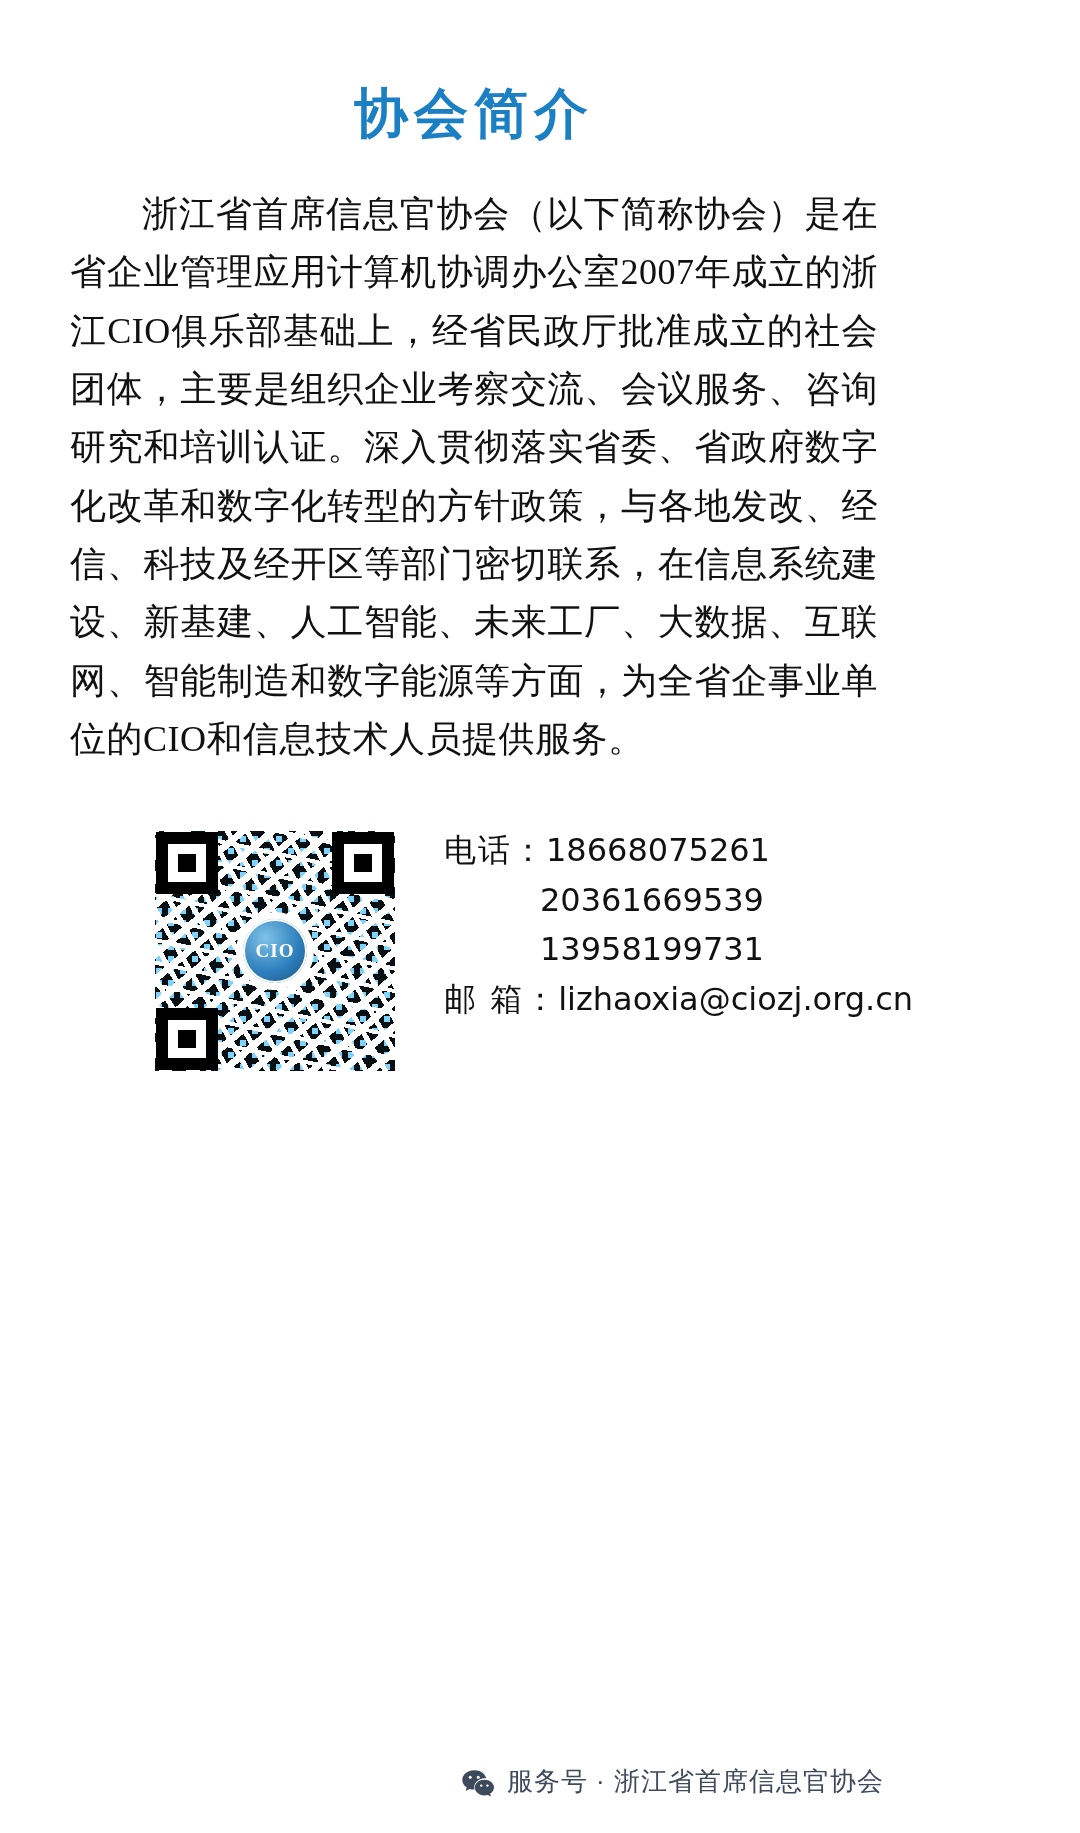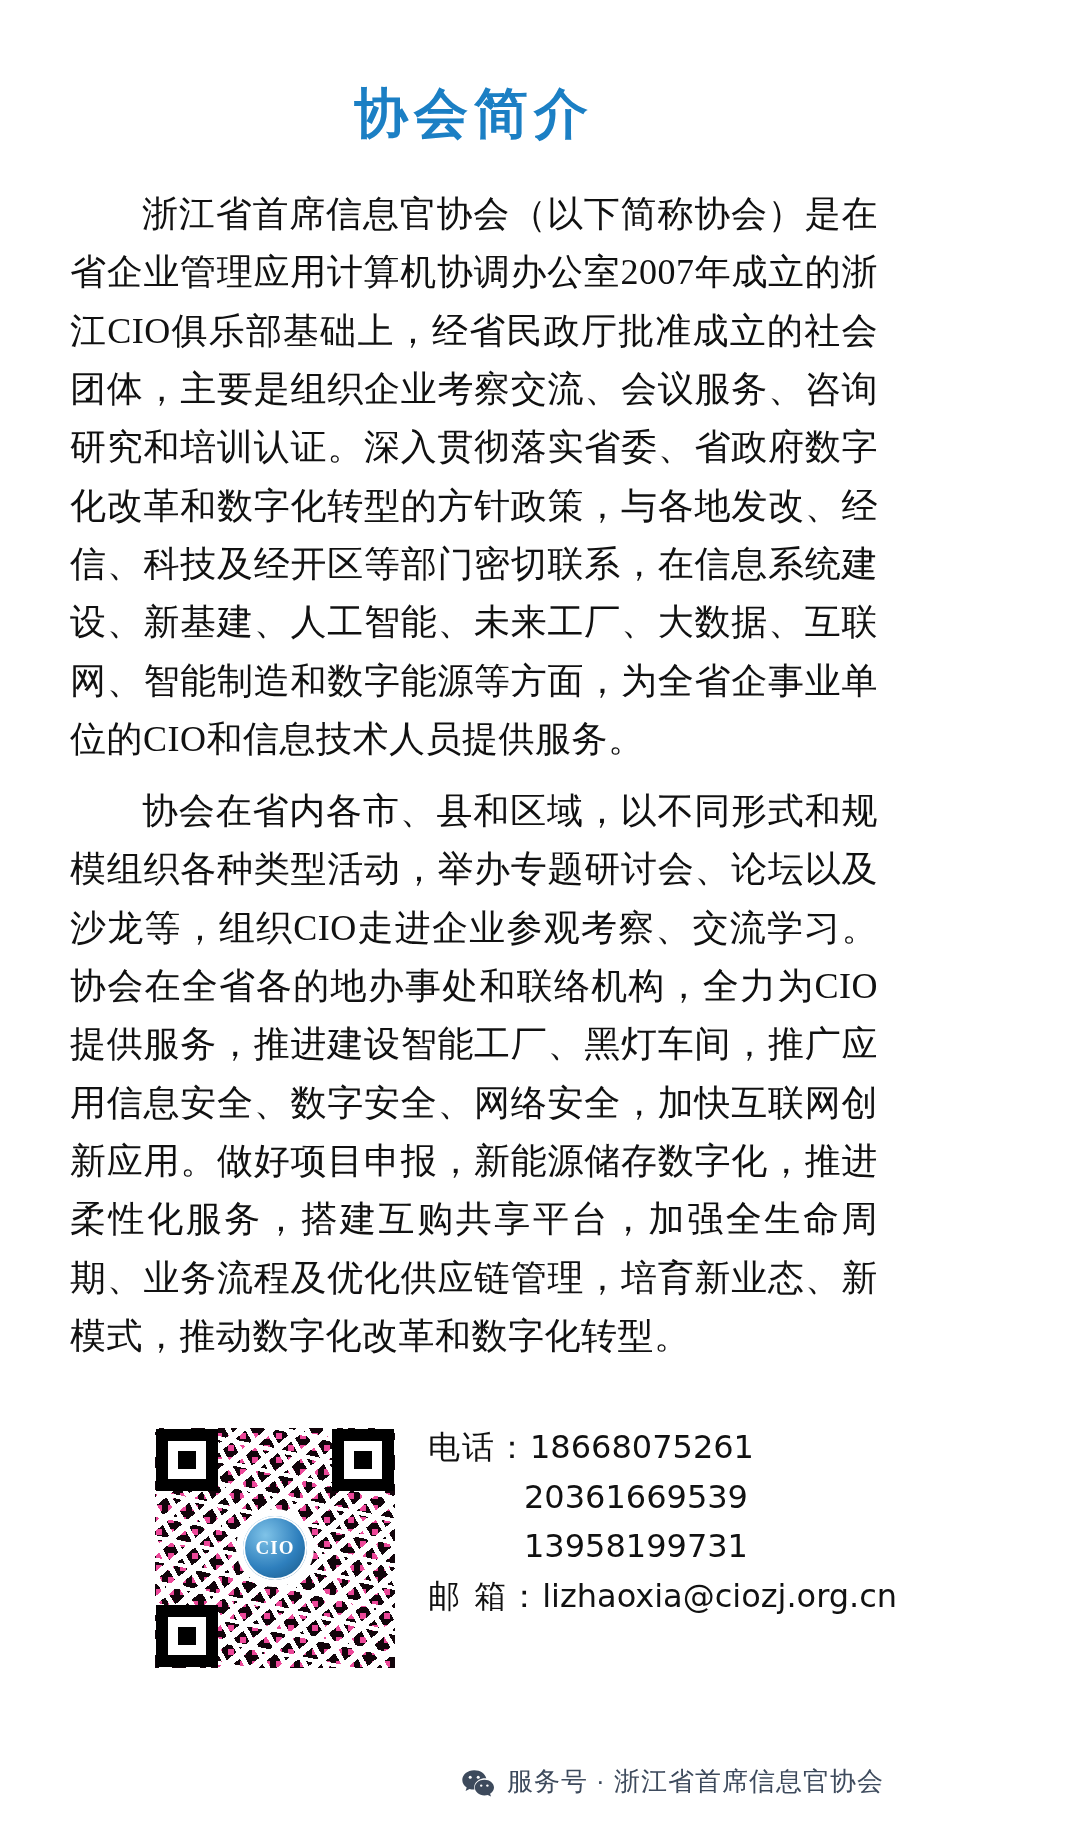--- a/index.html
+++ b/index.html
@@ -51,21 +51,21 @@
   .qr-wrap {
     width: 250px;
     height: 250px;
     margin-left: 80px;
     position: relative;
     flex: 0 0 auto;
   }
   .qr {
     width: 250px;
     height: 250px;
-    background-color: #ec4899;
+    background-color: #7dd3fc;
     position: relative;
     image-rendering: pixelated;
   }
   .qr-noise {
     position: absolute;
     inset: 0;
     background-image:
       repeating-linear-gradient(90deg, #000 0 6px, transparent 6px 12px),
       repeating-linear-gradient(0deg, #000 0 6px, transparent 6px 12px);
     background-blend-mode: multiply;
@@ -128,21 +128,21 @@
     align-items: center;
     justify-content: center;
     color: #ffffff;
     font-size: 19px;
     font-weight: bold;
     font-family: "Liberation Serif", "DejaVu Serif", serif;
     letter-spacing: 1px;
     box-shadow: inset 0 0 0 2px #ffffff;
   }
   .contact-info {
-    margin-left: 28px;
+    margin-left: 44px;
     font-size: 32px;
     line-height: 1.55;
     color: #111111;
     font-family: "DejaVu Sans", "Liberation Sans", sans-serif;
   }
   .contact-line {
     white-space: nowrap;
   }
   .contact-label {
     letter-spacing: 2px;
@@ -169,21 +169,20 @@
 </style>
 </head>
 <body>
 
 <div class="page">
 
   <h1 class="title">协会简介</h1>
 
   <div class="body-text">
     <p class="para">浙江省首席信息官协会（以下简称协会）是在省企业管理应用计算机协调办公室2007年成立的浙江CIO俱乐部基础上，经省民政厅批准成立的社会团体，主要是组织企业考察交流、会议服务、咨询研究和培训认证。深入贯彻落实省委、省政府数字化改革和数字化转型的方针政策，与各地发改、经信、科技及经开区等部门密切联系，在信息系统建设、新基建、人工智能、未来工厂、大数据、互联网、智能制造和数字能源等方面，为全省企事业单位的CIO和信息技术人员提供服务。</p>
-    <p class="para">协会在省内各市、县和区域，以不同形式和规模组织各种类型活动，举办专题研讨会、论坛以及沙龙等，组织CIO走进企业参观考察、交流学习。协会在全省各的地办事处和联络机构，全力为CIO提供服务，推进建设智能工厂、黑灯车间，推广应用信息安全、数字安全、网络安全，加快互联网创新应用。做好项目申报，新能源储存数字化，推进柔性化服务，搭建互购共享平台，加强全生命周期、业务流程及优化供应链管理，培育新业态、新模式，推动数字化改革和数字化转型。</p>
   </div>
 
   <div class="contact-block">
 
     <div class="qr-wrap">
       <div class="qr">
         <div class="qr-noise"></div>
         <div class="qr-mask"></div>
         <div class="finder tl"></div>
         <div class="finder tr"></div>

